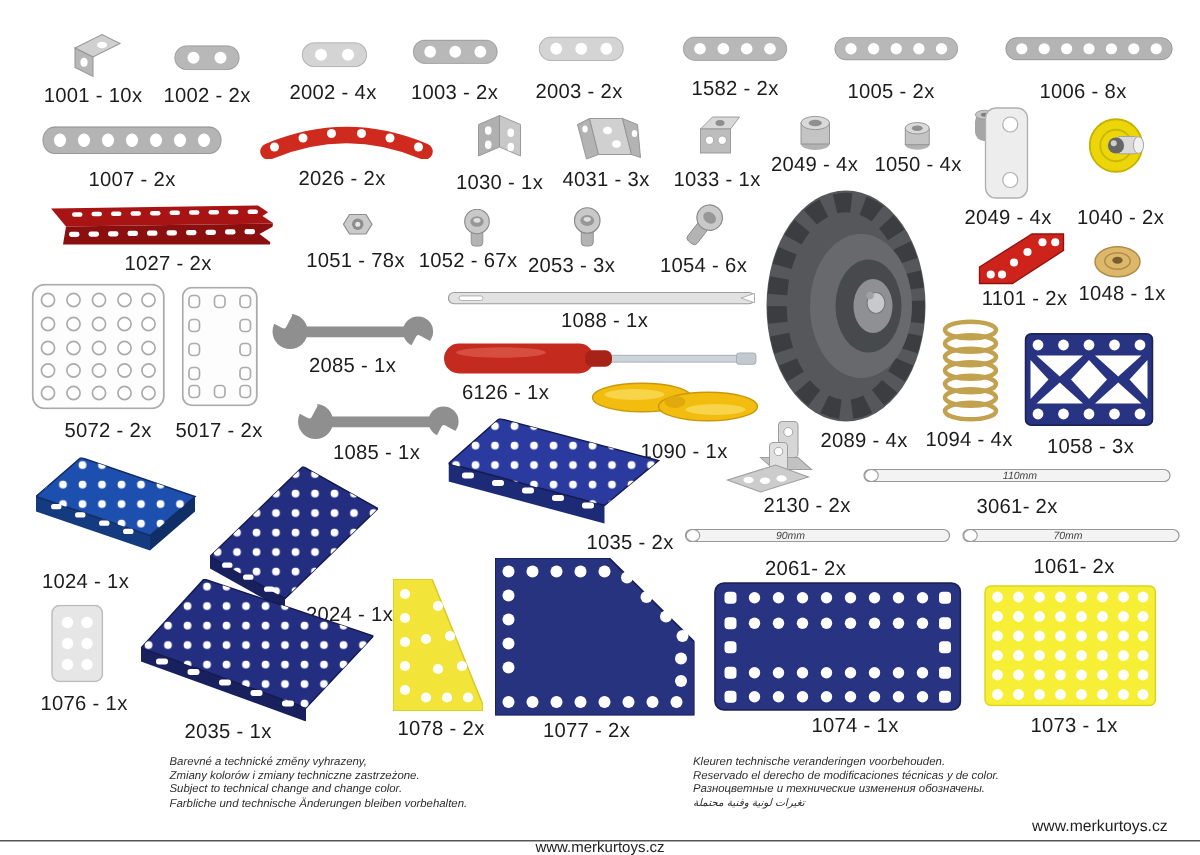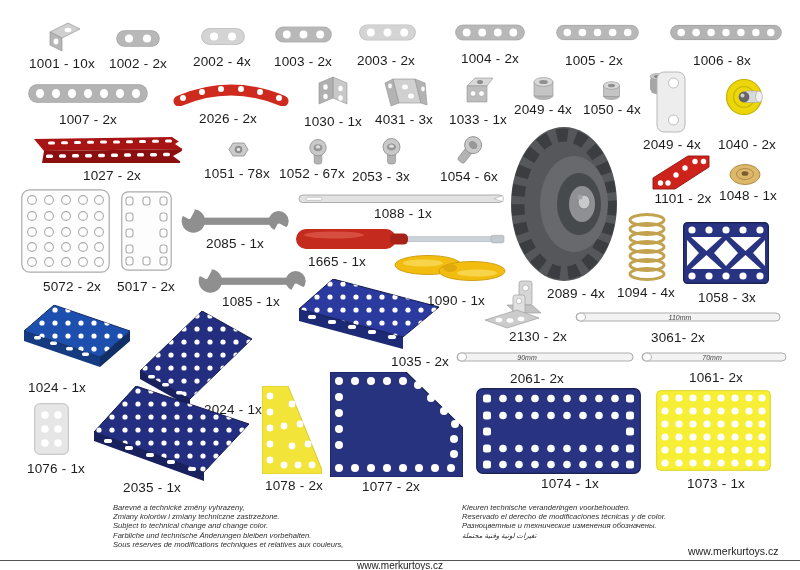--- a/index.html
+++ b/index.html
@@ -114,21 +114,21 @@
         <use href="#strip3"></use>
       </svg>
     </div>
 <div class="lbl" style="left:331px;top:54px">2003 - 2x</div>
 
 <div class="fig" style="left:455px;top:24px;width:70px;height:17px;color:#b8b8b8">
       <svg viewBox="0 0 72 17">
         <use href="#strip4"></use>
       </svg>
     </div>
-<div class="lbl" style="left:435px;top:52px">1004 - 2x</div>
+<div class="lbl" style="left:435px;top:52px">1582 - 2x</div>
 
 <div class="fig" style="left:556px;top:24px;width:83px;height:17px;color:#b8b8b8">
       <svg viewBox="0 0 88 17">
         <use href="#strip5"></use>
       </svg>
     </div>
 <div class="lbl" style="left:539px;top:54px">1005 - 2x</div>
 
 <div class="fig" style="left:670px;top:24px;width:112px;height:17px;color:#b4b4b4">
       <svg viewBox="0 0 120 17">
@@ -413,21 +413,21 @@
 
 <div class="fig" style="left:294px;top:227px;width:212px;height:24px">
       <svg viewBox="0 0 212 24">
         <rect x="110" y="9.8" width="92" height="4.6" fill="#ccd3d9" stroke="#99a0a7" stroke-width=".5"></rect>
         <rect x="197" y="8.3" width="13" height="7.6" rx="1.8" fill="#c2c9cf" stroke="#99a0a7" stroke-width=".5"></rect>
         <rect x="2" y="2" width="100" height="20" rx="10" fill="#c42a1d"></rect>
         <rect x="96" y="6.5" width="18" height="11" rx="4.5" fill="#a82317"></rect>
         <ellipse cx="40" cy="8" rx="30" ry="3.5" fill="#d9574a" opacity=".8"></ellipse>
       </svg>
     </div>
-<div class="lbl" style="left:282px;top:255px">1665 - 1x</div>
+<div class="lbl" style="left:282px;top:255px">6126 - 1x</div>
 
 <div class="fig" style="left:626px;top:212px;width:42px;height:70px">
       <svg viewBox="0 0 42 70">
         <g fill="none" stroke="#c2a24e" stroke-width="3">
           <ellipse cx="21" cy="8" rx="17" ry="5.5"></ellipse>
           <ellipse cx="21" cy="17" rx="17" ry="5.5"></ellipse>
           <ellipse cx="21" cy="26" rx="17" ry="5.5"></ellipse>
           <ellipse cx="21" cy="35" rx="17" ry="5.5"></ellipse>
           <ellipse cx="21" cy="44" rx="17" ry="5.5"></ellipse>
           <ellipse cx="21" cy="53" rx="17" ry="5.5"></ellipse>
@@ -760,21 +760,20 @@
         </g>
       </svg>
     </div>
 <div class="lbl" style="left:661px;top:477px">1073 - 1x</div>
 
 <div class="foot" style="left:113px;top:503px">
   <div>Barevné a technické změny vyhrazeny,</div>
   <div>Zmiany kolorów i zmiany techniczne zastrzeżone.</div>
   <div>Subject to technical change and change color.</div>
   <div>Farbliche und technische Änderungen bleiben vorbehalten.</div>
-  <div>Sous réserves de modifications techniques et relatives aux couleurs,</div>
 </div>
 <div class="foot" style="left:462px;top:503px">
   <div>Kleuren technische veranderingen voorbehouden.</div>
   <div>Reservado el derecho de modificaciones técnicas y de color.</div>
   <div>Разноцветные и технические изменения обозначены.</div>
   <div class="ar" dir="rtl" style="text-align:left">تغيرات لونية وفنية محتملة</div>
 </div>
 <div class="site" style="left:688px;top:545px">www.merkurtoys.cz</div>
 <div class="rule"></div>
 <div class="sitec">www.merkurtoys.cz</div>

